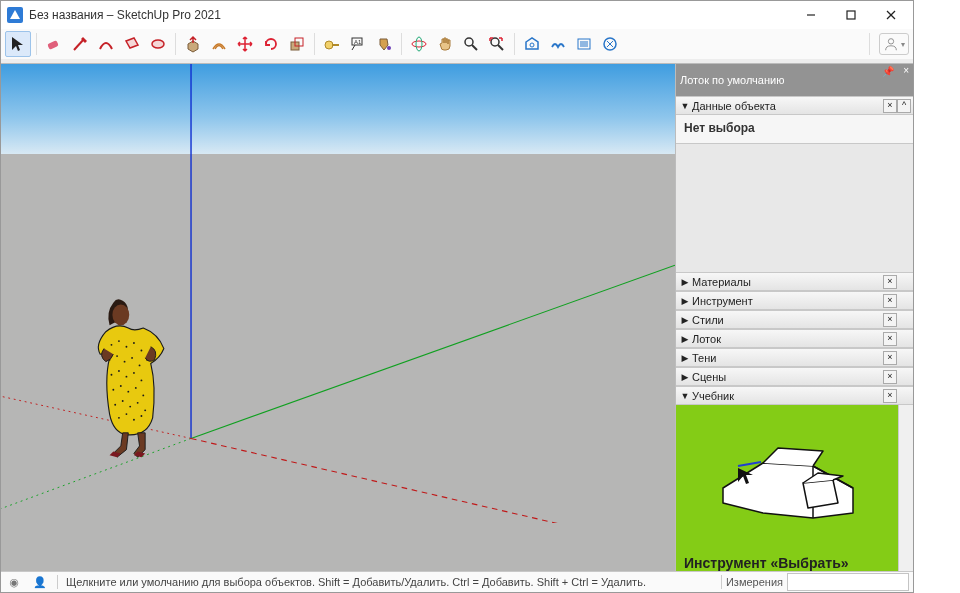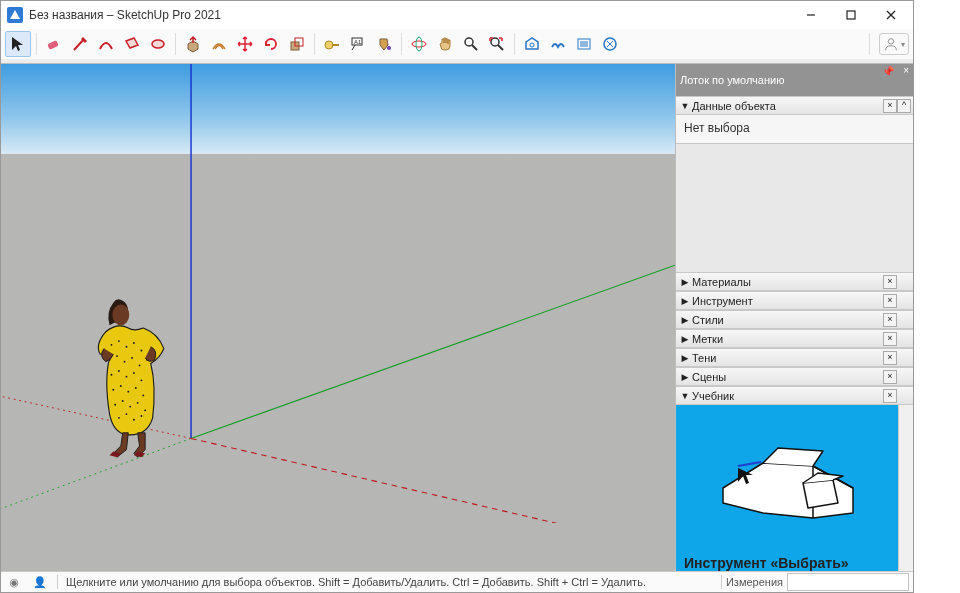--- a/index.html
+++ b/index.html
@@ -27,23 +27,23 @@
   .viewport{flex:1;position:relative;overflow:hidden;background:#b6b6b5}
   .tray{width:237px;background:#e8e8e8;display:flex;flex-direction:column;border-left:1px solid #bcbcbc}
   .tray-title{height:16px;background:#939393;color:#fff;font-size:11px;display:flex;align-items:center;padding:8px 4px;position:relative}
   .tray-title .pin{position:absolute;right:18px;top:2px;color:#c33;font-size:10px}
   .tray-title .x{position:absolute;right:4px;top:1px;color:#fff;font-size:10px}
   .panel{border-top:1px solid #c8c8c8;border-bottom:1px solid #c8c8c8;background:linear-gradient(#f7f7f7,#e4e4e4);height:17px;display:flex;align-items:center;padding:0 4px;font-size:11px;cursor:pointer;position:relative}
   .panel .arrow{width:10px;display:inline-block;text-align:center;font-size:9px;margin-right:2px}
   .panel .pbtn{position:absolute;right:16px;top:2px;width:12px;height:12px;border:1px solid #aaa;background:#f4f4f4;font-size:9px;line-height:10px;text-align:center}
   .panel .pbtn2{right:2px}
   .panel-body{background:#f6f6f6;border-bottom:1px solid #c8c8c8}
-  .no-sel{padding:6px 8px;font-weight:normal;font-size:12px;color:#333;height:16px}
+  .no-sel{padding:6px 8px;font-weight:bold;font-size:12px;color:#333;height:16px}
   .tray-gap{flex:0 0 auto}
-  .instructor-body{background:#0ea5e9;flex:1;display:flex;flex-direction:column;position:relative}
+  .instructor-body{background:#84cc16;flex:1;display:flex;flex-direction:column;position:relative}
   .instructor-img{flex:1;display:flex;align-items:center;justify-content:center}
   .instructor-txt{padding:4px 8px 0 8px;font-weight:bold;font-size:14px;line-height:1.15}
   .tray-scroll{width:14px;background:#f0f0f0;border-left:1px solid #ccc;position:absolute;right:0;top:0;bottom:0}
   .instructor-wrap{display:flex;flex:1;position:relative}
   
   .statusbar{height:20px;border-top:1px solid #c8c8c8;display:flex;align-items:center;font-size:11px;background:#fafafa}
   .statusbar .sicon{width:18px;height:18px;margin:0 4px;display:flex;align-items:center;justify-content:center;color:#777}
   .statusbar .stext{flex:1;padding-left:4px;color:#444;white-space:nowrap;overflow:hidden;text-overflow:ellipsis}
   .statusbar .ssep{width:1px;height:14px;background:#ccc;margin:0 4px}
   .statusbar .measure-label{padding-right:4px;color:#555}
@@ -326,21 +326,21 @@
           <span>Инструмент</span>
           <span class="pbtn">×</span>
         </div>
       <div class="panel">
           <span class="arrow">▶</span>
           <span>Стили</span>
           <span class="pbtn">×</span>
         </div>
       <div class="panel">
           <span class="arrow">▶</span>
-          <span>Метки</span>
+          <span>Лоток</span>
           <span class="pbtn">×</span>
         </div>
       <div class="panel">
           <span class="arrow">▶</span>
           <span>Тени</span>
           <span class="pbtn">×</span>
         </div>
       <div class="panel">
           <span class="arrow">▶</span>
           <span>Сцены</span>

